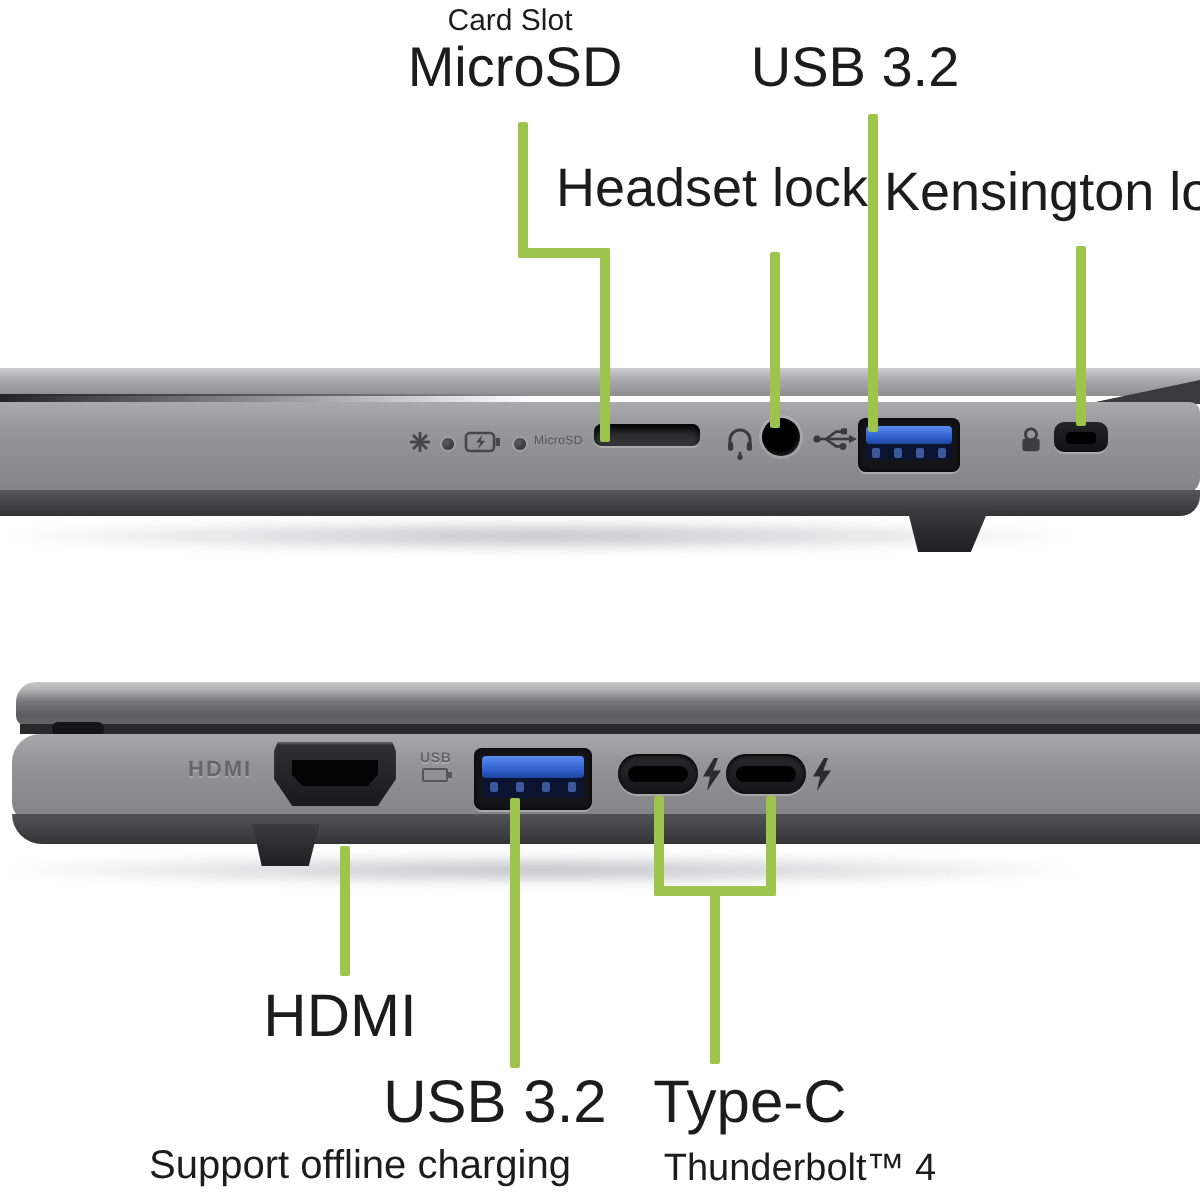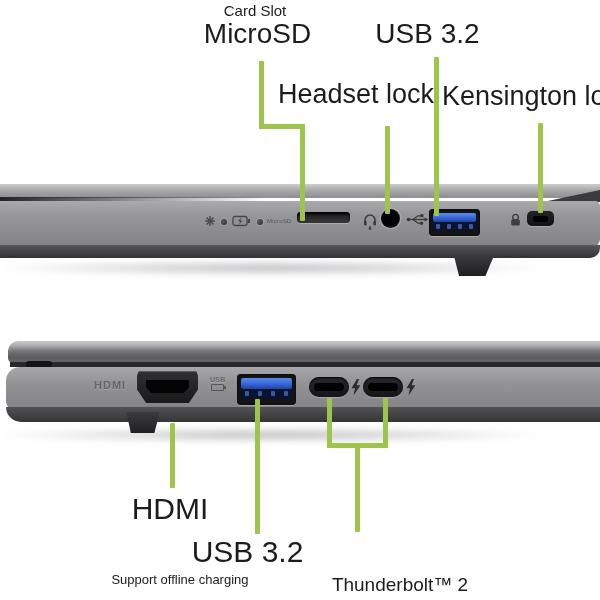--- a/index.html
+++ b/index.html
@@ -3,21 +3,21 @@
 <meta charset="utf-8">
 <style>
   html,body{margin:0;padding:0;background:#fff;}
   #canvas{
     position:relative;width:600px;height:600px;background:#ffffff;
     overflow:hidden;font-family:"Liberation Sans", sans-serif;color:#1c1c1c;
   }
   .lbl{position:absolute;text-align:center;line-height:1.05;white-space:nowrap;}
   .lbl-sm{font-size:15px;}
   .lbl-lg{font-size:28px;}
-  .lbl-md{font-size:13px;}
+  .lbl-md{font-size:20px;}
   .gline{position:absolute;background:#9dc44d;z-index:5;border-radius:1px;}
   
   .laptop{position:absolute;left:0;width:600px;z-index:2;}
   #laptop-top{top:184px;height:100px;}
   .lt-lid{position:absolute;left:0;top:0;width:600px;height:14px;
     background:linear-gradient(180deg,#cdcdcf 0%,#a8a8aa 45%,#8e8e90 100%);}
   .lt-gap{position:absolute;left:0;top:13px;width:265px;height:5px;
     background:linear-gradient(90deg,#232325 0%,rgba(35,35,37,0) 100%);}
   .lt-lidcorner{position:absolute;left:543px;top:6px;width:57px;height:12px;
     background:#3b3b3d;clip-path:polygon(0 100%,100% 0,100% 100%);}
@@ -222,16 +222,17 @@
 
   <div class="gline" style="left:170px;top:423px;width:5px;height:65px;"></div>
   <div class="gline" style="left:255px;top:399px;width:5px;height:135px;"></div>
   <div class="gline" style="left:327px;top:398px;width:5px;height:50px;"></div>
   <div class="gline" style="left:383px;top:398px;width:5px;height:50px;"></div>
   <div class="gline" style="left:327px;top:443px;width:61px;height:5px;"></div>
   <div class="gline" style="left:355px;top:443px;width:5px;height:89px;"></div>
 
   <div class="lbl lbl-lg" style="left:120px;top:493px;width:100px;font-size:30px;">HDMI</div>
   <div class="lbl lbl-lg" style="left:185px;top:536px;width:125px;font-size:30px;">USB 3.2</div>
+  <div class="lbl lbl-lg" style="left:315px;top:536px;width:120px;font-size:30px;">Type-C</div>
   <div class="lbl lbl-md" style="left:50px;top:573px;width:260px;">Support offline charging</div>
-  <div class="lbl lbl-md" style="left:320px;top:575px;width:160px;font-size:19px;">Thunderbolt™ 2</div>
+  <div class="lbl lbl-md" style="left:320px;top:575px;width:160px;font-size:19px;">Thunderbolt™ 4</div>
 
 </div>
 
 </body></html>

